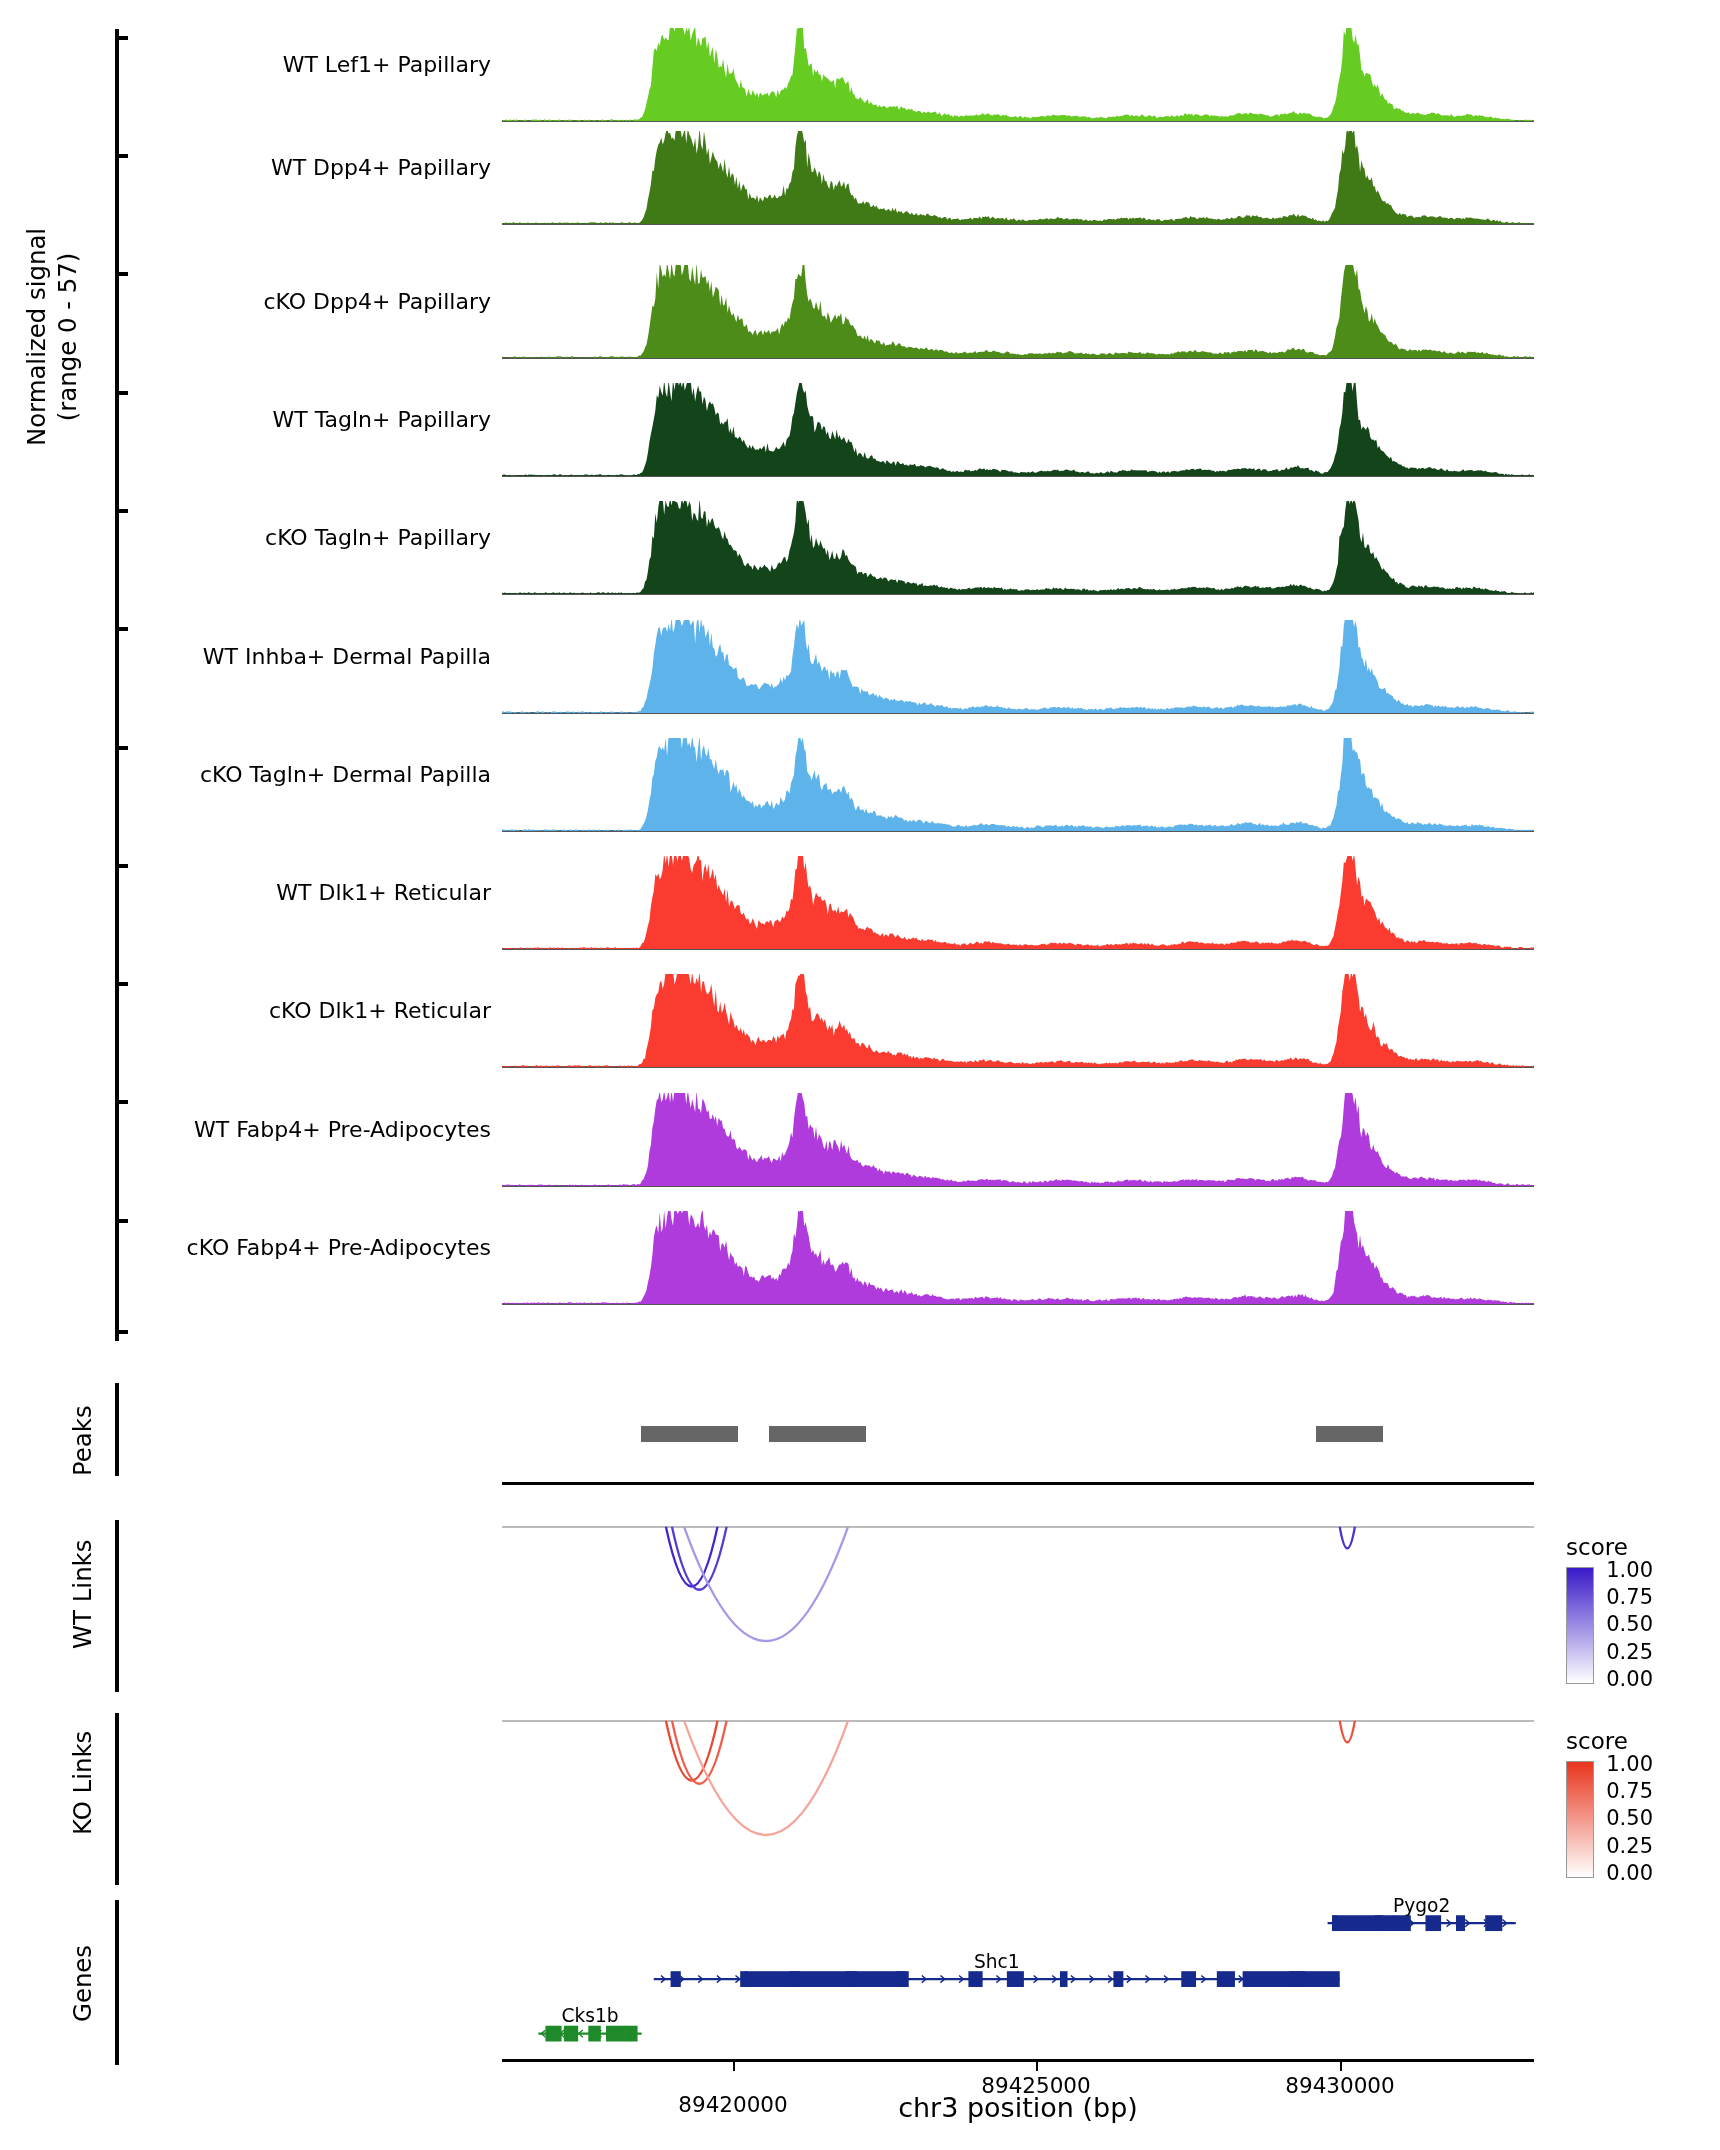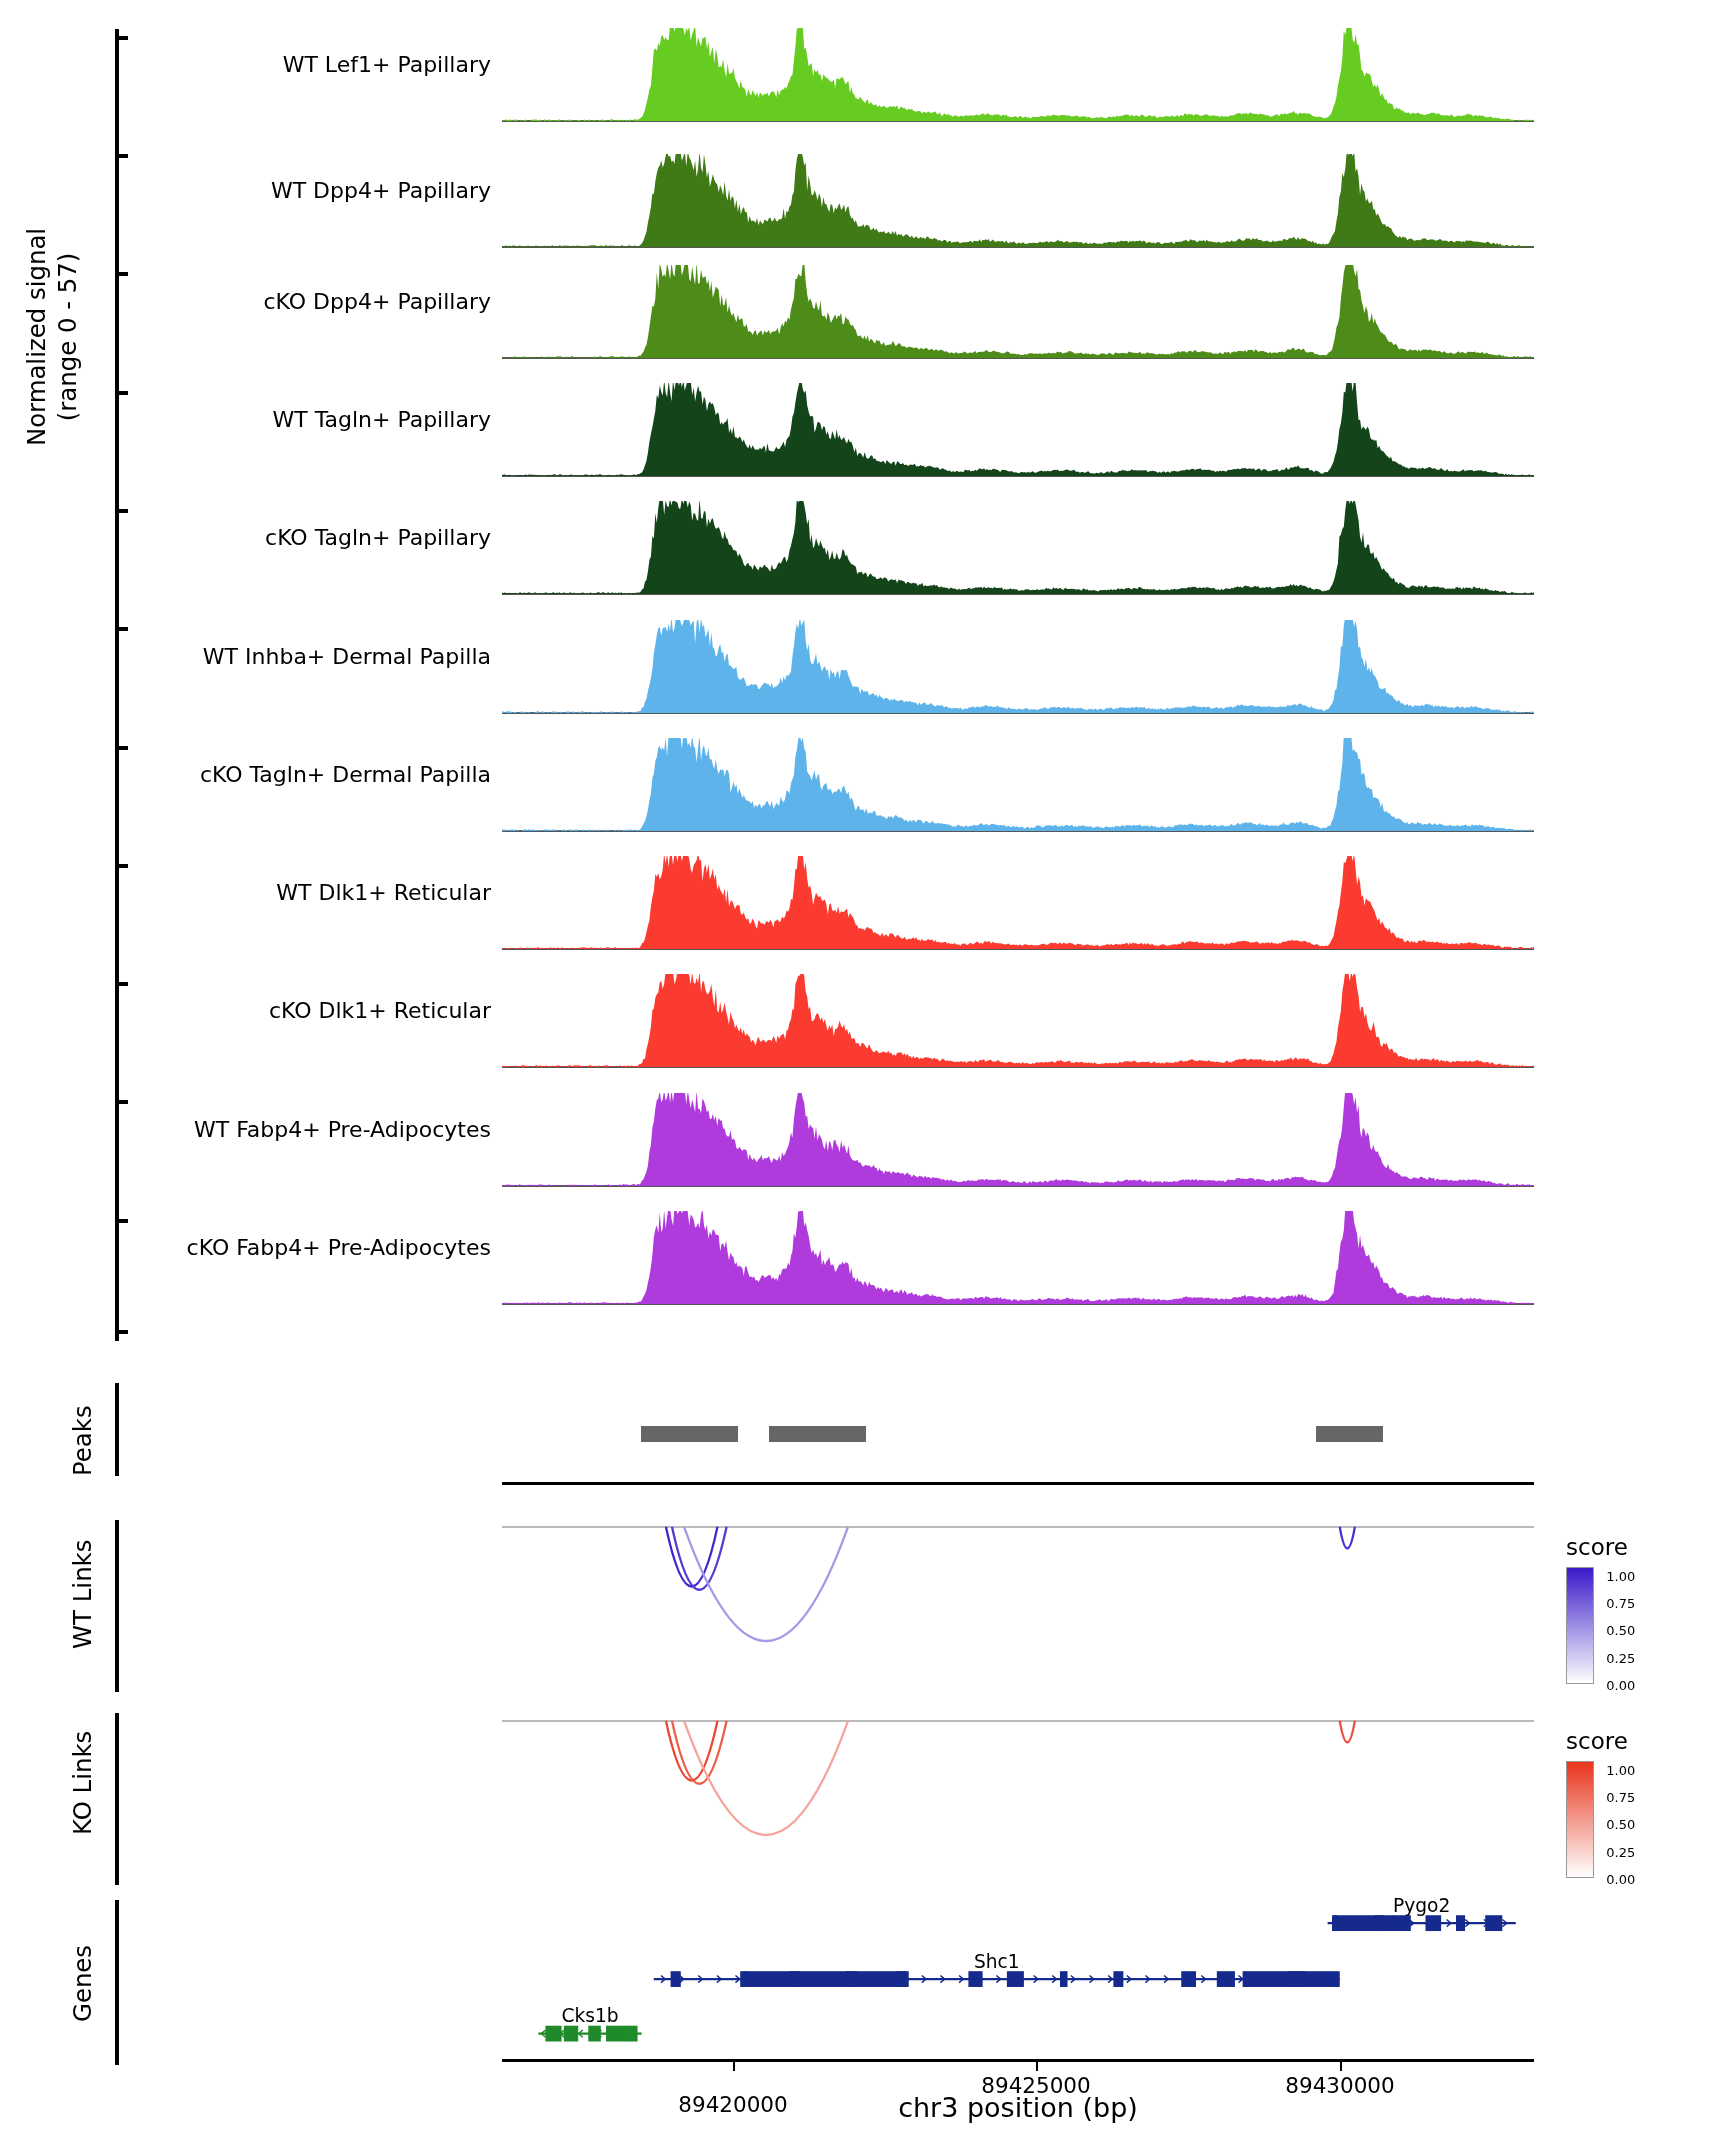--- a/index.html
+++ b/index.html
@@ -46,21 +46,21 @@
   .sidelab{
     position:absolute;font-size:24.4px;white-space:nowrap;
     transform:rotate(-90deg);transform-origin:left top;
   }
 
   
   .legend{position:absolute;width:165px;}
   .legend .ltitle{font-size:23px;margin-bottom:7.2px;}
   .legend .lbar{width:26px;height:115px;border:0.7px solid #999;display:inline-block;vertical-align:top;}
   .legend .lticks{display:inline-block;vertical-align:top;margin-left:8.6px;height:115px;position:relative;}
-  .legend .lticks span{position:absolute;font-size:13px;transform:translateY(-50%);white-space:nowrap;margin-top:6px;}
+  .legend .lticks span{position:absolute;font-size:21px;transform:translateY(-50%);white-space:nowrap;}
 
   
   #genes-panel{position:absolute;left:502px;width:1032px;top:1893px;height:165px;}
   #genes-panel svg{width:100%;height:100%;display:block;}
   #genes-axis{position:absolute;left:502px;width:1032px;top:2059px;height:2.9px;background:#000;}
   #xaxis-title{position:absolute;left:502px;width:1032px;top:2092px;text-align:center;font-size:27px;}
 </style>
 </head>
 <body>
 
@@ -85,21 +85,21 @@
 
   <div class="track" style="top:25px;">
     <div class="tracklabel">WT Lef1+ Papillary</div>
     <div class="baseline"></div>
     <div class="signal">
         <svg viewBox="0 0 1440 130" preserveAspectRatio="none">
           <path d="M0,130 L0.00,130.00 L2.06,128.66 L4.11,129.66 L6.17,127.51 L8.23,128.94 L10.29,128.11 L12.34,127.92 L14.40,129.98 L16.46,127.57 L18.51,128.88 L20.57,127.63 L22.63,129.50 L24.69,129.60 L26.74,129.27 L28.80,129.34 L30.86,128.44 L32.91,127.95 L34.97,129.70 L37.03,129.58 L39.09,129.88 L41.14,128.61 L43.20,127.50 L45.26,128.45 L47.31,127.69 L49.37,128.66 L51.43,128.72 L53.49,127.93 L55.54,129.65 L57.60,129.55 L59.66,127.38 L61.71,128.55 L63.77,129.67 L65.83,127.60 L67.89,128.60 L69.94,129.39 L72.00,129.36 L74.06,128.76 L76.11,129.14 L78.17,128.62 L80.23,127.53 L82.29,129.51 L84.34,129.14 L86.40,129.56 L88.46,127.85 L90.51,129.75 L92.57,127.82 L94.63,128.59 L96.69,127.88 L98.74,129.93 L100.80,129.46 L102.86,129.64 L104.91,128.90 L106.97,128.59 L109.03,128.16 L111.09,129.84 L113.14,129.74 L115.20,127.88 L117.26,129.09 L119.31,129.37 L121.37,128.04 L123.43,129.19 L125.49,129.82 L127.54,128.51 L129.60,128.92 L131.66,129.20 L133.71,129.86 L135.77,128.17 L137.83,129.15 L139.89,127.49 L141.94,128.85 L144.00,128.74 L146.06,129.11 L148.11,129.92 L150.17,128.62 L152.23,127.68 L154.29,127.65 L156.34,129.98 L158.40,128.52 L160.46,129.35 L162.51,128.17 L164.57,128.73 L166.63,129.15 L168.69,127.87 L170.74,129.53 L172.80,128.15 L174.86,128.62 L176.91,129.45 L178.97,127.40 L181.03,129.76 L183.09,128.94 L185.14,127.32 L187.20,128.17 L189.26,127.84 L191.31,127.62 L193.37,125.29 L195.43,124.53 L197.49,119.77 L199.54,114.25 L201.60,105.28 L203.66,96.74 L205.71,85.96 L207.77,80.89 L209.83,55.50 L211.89,31.14 L213.94,28.17 L216.00,31.98 L218.06,20.65 L220.11,25.05 L222.17,12.05 L224.23,9.65 L226.29,16.89 L228.34,12.79 L230.40,16.46 L232.46,17.00 L234.51,-3.95 L236.57,0.20 L238.63,-3.95 L240.69,5.02 L242.74,-3.95 L244.80,-3.95 L246.86,-3.39 L248.91,-3.95 L250.97,-3.95 L253.03,1.49 L255.09,9.87 L257.14,0.05 L259.20,4.45 L261.26,-2.45 L263.31,17.56 L265.37,8.35 L267.43,2.67 L269.49,-3.18 L271.54,26.45 L273.60,12.67 L275.66,19.48 L277.71,25.99 L279.77,13.90 L281.83,13.81 L283.89,11.39 L285.94,29.47 L288.00,18.45 L290.06,40.61 L292.11,33.34 L294.17,26.34 L296.23,49.68 L298.29,29.51 L300.34,37.76 L302.40,55.48 L304.46,52.78 L306.51,54.85 L308.57,43.02 L310.63,59.53 L312.69,69.06 L314.74,49.28 L316.80,64.31 L318.86,63.34 L320.91,63.37 L322.97,56.39 L325.03,69.47 L327.09,74.41 L329.14,78.05 L331.20,84.76 L333.26,72.31 L335.31,82.69 L337.37,83.56 L339.43,86.20 L341.49,96.30 L343.54,85.04 L345.60,91.29 L347.66,94.73 L349.71,86.80 L351.77,91.24 L353.83,95.01 L355.89,89.83 L357.94,97.34 L360.00,90.17 L362.06,92.36 L364.11,94.71 L366.17,91.39 L368.23,92.95 L370.29,90.23 L372.34,95.74 L374.40,91.08 L376.46,88.59 L378.51,88.35 L380.57,91.15 L382.63,97.22 L384.69,85.89 L386.74,93.97 L388.80,87.80 L390.86,86.34 L392.91,85.98 L394.97,82.09 L397.03,85.17 L399.09,77.65 L401.14,74.18 L403.20,67.39 L405.26,65.63 L407.31,45.47 L409.37,26.05 L411.43,1.10 L413.49,0.42 L415.54,-3.95 L417.60,-1.55 L419.66,-3.95 L421.71,29.78 L423.77,27.17 L425.83,39.17 L427.89,53.35 L429.94,50.96 L432.00,49.06 L434.06,67.54 L436.11,57.28 L438.17,62.40 L440.23,58.28 L442.29,65.72 L444.34,64.39 L446.40,74.66 L448.46,64.76 L450.51,67.56 L452.57,69.37 L454.63,70.49 L456.69,73.04 L458.74,75.21 L460.80,74.76 L462.86,71.82 L464.91,84.12 L466.97,69.46 L469.03,71.23 L471.09,72.08 L473.14,69.55 L475.20,68.65 L477.26,73.04 L479.31,78.47 L481.37,75.83 L483.43,74.34 L485.49,90.88 L487.54,82.11 L489.60,91.59 L491.66,92.97 L493.71,98.38 L495.77,98.72 L497.83,99.94 L499.89,95.91 L501.94,99.45 L504.00,101.65 L506.06,104.86 L508.11,101.99 L510.17,99.09 L512.23,106.77 L514.29,103.61 L516.34,105.44 L518.40,108.21 L520.46,107.42 L522.51,107.32 L524.57,110.75 L526.63,107.79 L528.69,110.42 L530.74,110.15 L532.80,108.73 L534.86,110.15 L536.91,111.95 L538.97,110.89 L541.03,109.89 L543.09,109.43 L545.14,110.44 L547.20,108.88 L549.26,110.76 L551.31,107.83 L553.37,113.86 L555.43,111.98 L557.49,109.43 L559.54,112.02 L561.60,111.49 L563.66,113.76 L565.71,114.67 L567.77,112.60 L569.83,114.55 L571.89,112.48 L573.94,116.10 L576.00,116.16 L578.06,117.35 L580.11,115.88 L582.17,116.19 L584.23,116.78 L586.29,119.48 L588.34,116.65 L590.40,118.09 L592.46,118.34 L594.51,116.67 L596.57,117.63 L598.63,118.69 L600.69,117.95 L602.74,117.39 L604.80,116.76 L606.86,120.37 L608.91,120.07 L610.97,117.92 L613.03,122.94 L615.09,121.97 L617.14,119.28 L619.20,121.05 L621.26,121.47 L623.31,119.79 L625.37,122.99 L627.43,121.98 L629.49,124.65 L631.54,121.48 L633.60,123.12 L635.66,122.60 L637.71,124.53 L639.77,122.68 L641.83,122.51 L643.89,123.64 L645.94,122.49 L648.00,122.03 L650.06,122.66 L652.11,122.56 L654.17,122.05 L656.23,122.72 L658.29,122.46 L660.34,122.10 L662.40,120.45 L664.46,122.82 L666.51,121.15 L668.57,121.17 L670.63,118.81 L672.69,120.87 L674.74,121.21 L676.80,119.60 L678.86,119.42 L680.91,121.27 L682.97,121.92 L685.03,122.19 L687.09,120.45 L689.14,121.43 L691.20,120.61 L693.26,121.00 L695.31,122.58 L697.37,122.74 L699.43,120.97 L701.49,122.62 L703.54,120.90 L705.60,123.50 L707.66,123.62 L709.71,124.67 L711.77,124.24 L713.83,124.38 L715.89,122.97 L717.94,124.01 L720.00,125.40 L722.06,123.03 L724.11,123.38 L726.17,125.42 L728.23,124.94 L730.29,123.27 L732.34,125.47 L734.40,124.26 L736.46,126.14 L738.51,125.67 L740.57,123.97 L742.63,124.04 L744.69,124.91 L746.74,123.94 L748.80,124.38 L750.86,123.39 L752.91,123.12 L754.97,123.35 L757.03,123.86 L759.09,123.80 L761.14,122.01 L763.20,122.39 L765.26,123.52 L767.31,121.90 L769.37,121.08 L771.43,121.88 L773.49,122.06 L775.54,122.24 L777.60,122.63 L779.66,121.45 L781.71,121.48 L783.77,121.71 L785.83,121.52 L787.89,122.77 L789.94,122.21 L792.00,122.42 L794.06,123.55 L796.11,123.38 L798.17,123.44 L800.23,122.74 L802.29,122.66 L804.34,123.49 L806.40,124.76 L808.46,123.49 L810.51,123.88 L812.57,123.46 L814.63,123.64 L816.69,125.10 L818.74,124.04 L820.80,125.15 L822.86,126.48 L824.91,125.73 L826.97,125.95 L829.03,124.66 L831.09,125.27 L833.14,125.64 L835.20,123.68 L837.26,125.14 L839.31,125.00 L841.37,125.85 L843.43,126.09 L845.49,124.37 L847.54,123.63 L849.60,124.61 L851.66,124.18 L853.71,123.75 L855.77,124.93 L857.83,122.18 L859.89,123.76 L861.94,123.51 L864.00,122.66 L866.06,122.86 L868.11,121.21 L870.17,121.15 L872.23,120.89 L874.29,121.28 L876.34,123.59 L878.40,121.24 L880.46,122.68 L882.51,123.48 L884.57,122.02 L886.63,122.59 L888.69,124.12 L890.74,122.75 L892.80,120.59 L894.86,121.87 L896.91,123.92 L898.97,123.90 L901.03,123.11 L903.09,122.05 L905.14,122.25 L907.20,124.10 L909.26,122.52 L911.31,122.59 L913.37,125.98 L915.43,124.97 L917.49,124.09 L919.54,124.16 L921.60,124.46 L923.66,124.38 L925.71,123.08 L927.77,123.44 L929.83,123.17 L931.89,124.74 L933.94,122.10 L936.00,123.33 L938.06,124.14 L940.11,123.24 L942.17,121.61 L944.23,124.07 L946.29,122.23 L948.34,121.48 L950.40,123.30 L952.46,119.22 L954.51,120.20 L956.57,121.77 L958.63,119.66 L960.69,121.16 L962.74,120.04 L964.80,122.85 L966.86,120.44 L968.91,120.39 L970.97,120.92 L973.03,121.88 L975.09,122.99 L977.14,122.31 L979.20,122.12 L981.26,120.39 L983.31,120.92 L985.37,121.09 L987.43,123.35 L989.49,122.11 L991.54,122.68 L993.60,122.26 L995.66,122.77 L997.71,123.14 L999.77,123.07 L1001.83,124.74 L1003.89,122.29 L1005.94,124.03 L1008.00,123.44 L1010.06,123.59 L1012.11,123.70 L1014.17,123.85 L1016.23,121.78 L1018.29,122.76 L1020.34,122.03 L1022.40,121.70 L1024.46,119.44 L1026.51,119.49 L1028.57,118.82 L1030.63,119.60 L1032.69,120.86 L1034.74,119.31 L1036.80,119.79 L1038.86,118.52 L1040.91,121.21 L1042.97,118.60 L1045.03,118.48 L1047.09,119.66 L1049.14,120.17 L1051.20,119.80 L1053.26,120.14 L1055.31,121.36 L1057.37,119.53 L1059.43,120.31 L1061.49,120.52 L1063.54,121.05 L1065.60,121.89 L1067.66,122.06 L1069.71,122.22 L1071.77,123.90 L1073.83,123.66 L1075.89,123.06 L1077.94,121.80 L1080.00,121.00 L1082.06,120.71 L1084.11,123.45 L1086.17,120.42 L1088.23,119.87 L1090.29,120.95 L1092.34,118.82 L1094.40,121.02 L1096.46,119.92 L1098.51,119.07 L1100.57,118.32 L1102.63,118.11 L1104.69,115.89 L1106.74,119.31 L1108.80,119.12 L1110.86,121.11 L1112.91,118.57 L1114.97,118.82 L1117.03,120.36 L1119.09,118.21 L1121.14,119.81 L1123.20,119.54 L1125.26,119.67 L1127.31,119.91 L1129.37,121.28 L1131.43,123.44 L1133.49,123.33 L1135.54,124.15 L1137.60,124.63 L1139.66,123.47 L1141.71,124.89 L1143.77,124.19 L1145.83,126.64 L1147.89,125.84 L1149.94,125.34 L1152.00,125.11 L1154.06,123.00 L1156.11,120.85 L1158.17,117.23 L1160.23,109.57 L1162.29,105.28 L1164.34,96.41 L1166.40,80.71 L1168.46,70.69 L1170.51,59.65 L1172.57,42.01 L1174.63,3.65 L1176.69,10.51 L1178.74,-3.95 L1180.80,-3.95 L1182.86,-3.95 L1184.91,-3.95 L1186.97,15.72 L1189.03,21.15 L1191.09,8.83 L1193.14,23.36 L1195.20,22.35 L1197.26,39.01 L1199.31,58.62 L1201.37,60.31 L1203.43,68.26 L1205.49,62.50 L1207.54,63.53 L1209.60,63.94 L1211.66,65.47 L1213.71,74.36 L1215.77,82.59 L1217.83,78.53 L1219.89,83.63 L1221.94,78.66 L1224.00,87.33 L1226.06,95.61 L1228.11,90.90 L1230.17,96.14 L1232.23,100.70 L1234.29,99.82 L1236.34,106.09 L1238.40,104.12 L1240.46,106.23 L1242.51,106.76 L1244.57,113.61 L1246.63,112.80 L1248.69,111.13 L1250.74,113.57 L1252.80,112.16 L1254.86,115.78 L1256.91,115.36 L1258.97,117.48 L1261.03,118.49 L1263.09,118.85 L1265.14,117.87 L1267.20,120.12 L1269.26,119.92 L1271.31,118.06 L1273.37,119.77 L1275.43,119.41 L1277.49,118.10 L1279.54,119.12 L1281.60,120.13 L1283.66,120.56 L1285.71,121.25 L1287.77,121.76 L1289.83,121.12 L1291.89,119.75 L1293.94,120.23 L1296.00,118.61 L1298.06,118.39 L1300.11,118.46 L1302.17,119.61 L1304.23,120.54 L1306.29,118.87 L1308.34,120.41 L1310.40,121.85 L1312.46,122.45 L1314.51,121.80 L1316.57,122.42 L1318.63,121.99 L1320.69,122.35 L1322.74,122.86 L1324.80,120.18 L1326.86,122.96 L1328.91,124.33 L1330.97,123.64 L1333.03,122.22 L1335.09,123.08 L1337.14,122.24 L1339.20,123.38 L1341.26,121.94 L1343.31,122.45 L1345.37,120.75 L1347.43,120.02 L1349.49,121.21 L1351.54,120.23 L1353.60,122.27 L1355.66,123.44 L1357.71,122.00 L1359.77,122.00 L1361.83,123.50 L1363.89,121.64 L1365.94,123.15 L1368.00,122.09 L1370.06,123.74 L1372.11,124.12 L1374.17,124.61 L1376.23,124.64 L1378.29,123.95 L1380.34,123.87 L1382.40,125.97 L1384.46,126.25 L1386.51,124.59 L1388.57,126.67 L1390.63,125.36 L1392.69,127.01 L1394.74,127.09 L1396.80,127.26 L1398.86,127.56 L1400.91,127.34 L1402.97,126.92 L1405.03,126.95 L1407.09,127.96 L1409.14,128.24 L1411.20,128.19 L1413.26,129.41 L1415.31,129.21 L1417.37,129.59 L1419.43,128.42 L1421.49,129.40 L1423.54,129.34 L1425.60,129.10 L1427.66,127.98 L1429.71,128.75 L1431.77,128.21 L1433.83,128.62 L1435.89,128.19 L1437.94,129.57 L1440.00,127.90 L1440,130 Z" fill="#66cc22"></path>
         </svg>
       </div>
   </div>
-  <div class="track" style="top:151px;">
+  <div class="track" style="top:128px;">
     <div class="tracklabel">WT Dpp4+ Papillary</div>
     <div class="baseline"></div>
     <div class="signal">
         <svg viewBox="0 0 1440 130" preserveAspectRatio="none">
           <path d="M0,130 L0.00,128.47 L2.06,129.61 L4.11,128.14 L6.17,127.99 L8.23,128.87 L10.29,127.81 L12.34,129.39 L14.40,128.13 L16.46,127.63 L18.51,128.69 L20.57,128.88 L22.63,129.65 L24.69,127.61 L26.74,128.72 L28.80,128.65 L30.86,128.98 L32.91,128.98 L34.97,128.13 L37.03,128.34 L39.09,128.97 L41.14,129.28 L43.20,128.82 L45.26,129.36 L47.31,127.40 L49.37,128.98 L51.43,129.42 L53.49,128.77 L55.54,128.95 L57.60,129.45 L59.66,127.86 L61.71,129.15 L63.77,128.09 L65.83,128.47 L67.89,129.16 L69.94,127.67 L72.00,128.42 L74.06,129.13 L76.11,129.14 L78.17,129.13 L80.23,127.65 L82.29,128.14 L84.34,129.38 L86.40,127.86 L88.46,128.20 L90.51,128.27 L92.57,127.77 L94.63,129.86 L96.69,128.79 L98.74,128.02 L100.80,129.39 L102.86,128.37 L104.91,128.15 L106.97,128.00 L109.03,129.82 L111.09,128.12 L113.14,129.96 L115.20,128.39 L117.26,128.55 L119.31,129.07 L121.37,127.82 L123.43,127.98 L125.49,127.41 L127.54,127.87 L129.60,127.52 L131.66,128.14 L133.71,129.31 L135.77,129.59 L137.83,127.46 L139.89,128.75 L141.94,129.06 L144.00,127.99 L146.06,127.70 L148.11,129.78 L150.17,127.54 L152.23,128.46 L154.29,127.96 L156.34,128.26 L158.40,129.12 L160.46,129.75 L162.51,129.76 L164.57,129.56 L166.63,127.45 L168.69,127.96 L170.74,129.43 L172.80,128.55 L174.86,129.19 L176.91,127.53 L178.97,127.73 L181.03,129.24 L183.09,128.48 L185.14,127.49 L187.20,129.44 L189.26,129.07 L191.31,128.44 L193.37,126.78 L195.43,124.46 L197.49,120.83 L199.54,114.53 L201.60,108.66 L203.66,95.71 L205.71,85.92 L207.77,74.15 L209.83,55.27 L211.89,56.07 L213.94,38.50 L216.00,26.80 L218.06,19.11 L220.11,16.20 L222.17,8.97 L224.23,18.72 L226.29,13.64 L228.34,2.38 L230.40,-3.95 L232.46,3.69 L234.51,1.95 L236.57,10.73 L238.63,9.15 L240.69,13.54 L242.74,-3.95 L244.80,-3.95 L246.86,-3.95 L248.91,-3.95 L250.97,9.44 L253.03,3.85 L255.09,-3.95 L257.14,17.38 L259.20,-3.95 L261.26,4.73 L263.31,8.72 L265.37,15.14 L267.43,22.59 L269.49,9.21 L271.54,31.71 L273.60,20.47 L275.66,-3.95 L277.71,19.03 L279.77,26.32 L281.83,0.20 L283.89,14.70 L285.94,33.72 L288.00,23.29 L290.06,46.09 L292.11,37.86 L294.17,28.33 L296.23,35.93 L298.29,40.30 L300.34,42.67 L302.40,53.48 L304.46,43.78 L306.51,49.12 L308.57,58.12 L310.63,38.04 L312.69,57.86 L314.74,65.41 L316.80,49.39 L318.86,65.59 L320.91,59.03 L322.97,61.26 L325.03,75.68 L327.09,63.76 L329.14,81.19 L331.20,69.48 L333.26,84.42 L335.31,77.06 L337.37,74.05 L339.43,81.94 L341.49,80.70 L343.54,95.80 L345.60,86.23 L347.66,93.70 L349.71,93.14 L351.77,93.40 L353.83,96.33 L355.89,89.28 L357.94,99.98 L360.00,92.63 L362.06,95.59 L364.11,98.20 L366.17,91.55 L368.23,92.98 L370.29,94.33 L372.34,90.16 L374.40,88.72 L376.46,94.22 L378.51,93.13 L380.57,88.84 L382.63,93.78 L384.69,93.91 L386.74,90.71 L388.80,91.71 L390.86,89.32 L392.91,75.90 L394.97,90.84 L397.03,79.79 L399.09,81.44 L401.14,73.29 L403.20,70.82 L405.26,57.07 L407.31,52.95 L409.37,22.69 L411.43,7.07 L413.49,-1.29 L415.54,-3.95 L417.60,-3.95 L419.66,3.95 L421.71,16.12 L423.77,11.98 L425.83,51.37 L427.89,30.18 L429.94,41.86 L432.00,56.97 L434.06,57.81 L436.11,50.28 L438.17,56.41 L440.23,64.75 L442.29,55.48 L444.34,59.63 L446.40,74.27 L448.46,60.25 L450.51,69.77 L452.57,70.01 L454.63,76.83 L456.69,80.98 L458.74,69.99 L460.80,71.15 L462.86,82.97 L464.91,74.47 L466.97,77.75 L469.03,72.53 L471.09,68.95 L473.14,77.76 L475.20,75.98 L477.26,70.57 L479.31,81.39 L481.37,74.83 L483.43,72.94 L485.49,84.87 L487.54,90.24 L489.60,89.28 L491.66,95.58 L493.71,92.69 L495.77,99.08 L497.83,101.96 L499.89,100.61 L501.94,101.35 L504.00,97.92 L506.06,102.22 L508.11,98.80 L510.17,99.62 L512.23,100.17 L514.29,106.16 L516.34,105.43 L518.40,103.26 L520.46,107.05 L522.51,104.23 L524.57,108.28 L526.63,109.64 L528.69,108.30 L530.74,109.27 L532.80,107.80 L534.86,110.81 L536.91,111.07 L538.97,108.79 L541.03,110.64 L543.09,112.56 L545.14,107.38 L547.20,112.04 L549.26,107.64 L551.31,114.59 L553.37,111.34 L555.43,113.07 L557.49,112.21 L559.54,115.80 L561.60,114.08 L563.66,112.28 L565.71,112.47 L567.77,115.14 L569.83,116.74 L571.89,113.80 L573.94,117.52 L576.00,116.96 L578.06,114.73 L580.11,118.14 L582.17,117.78 L584.23,115.77 L586.29,117.71 L588.34,116.74 L590.40,119.06 L592.46,115.81 L594.51,115.73 L596.57,118.12 L598.63,118.47 L600.69,119.09 L602.74,117.57 L604.80,118.16 L606.86,119.15 L608.91,121.13 L610.97,120.03 L613.03,122.39 L615.09,121.24 L617.14,120.10 L619.20,120.17 L621.26,123.71 L623.31,122.04 L625.37,121.17 L627.43,124.25 L629.49,123.00 L631.54,122.89 L633.60,122.99 L635.66,121.86 L637.71,123.67 L639.77,124.82 L641.83,123.41 L643.89,123.79 L645.94,122.88 L648.00,123.23 L650.06,122.92 L652.11,122.18 L654.17,121.33 L656.23,124.06 L658.29,121.31 L660.34,121.68 L662.40,121.50 L664.46,122.19 L666.51,119.01 L668.57,123.12 L670.63,119.93 L672.69,120.60 L674.74,119.30 L676.80,120.65 L678.86,118.88 L680.91,122.69 L682.97,121.19 L685.03,119.52 L687.09,121.84 L689.14,123.12 L691.20,121.64 L693.26,122.05 L695.31,122.46 L697.37,121.74 L699.43,121.85 L701.49,124.13 L703.54,120.69 L705.60,124.36 L707.66,124.69 L709.71,122.69 L711.77,124.15 L713.83,122.08 L715.89,123.85 L717.94,125.83 L720.00,124.33 L722.06,123.67 L724.11,125.54 L726.17,123.49 L728.23,124.51 L730.29,125.96 L732.34,125.39 L734.40,125.14 L736.46,124.22 L738.51,124.90 L740.57,124.18 L742.63,123.93 L744.69,124.58 L746.74,124.61 L748.80,123.85 L750.86,122.48 L752.91,123.71 L754.97,123.24 L757.03,123.42 L759.09,121.89 L761.14,122.40 L763.20,123.91 L765.26,121.91 L767.31,122.50 L769.37,123.15 L771.43,123.14 L773.49,121.96 L775.54,119.83 L777.60,121.95 L779.66,121.72 L781.71,122.13 L783.77,123.79 L785.83,123.03 L787.89,121.77 L789.94,122.64 L792.00,124.09 L794.06,123.53 L796.11,122.85 L798.17,122.21 L800.23,123.20 L802.29,122.21 L804.34,123.84 L806.40,123.53 L808.46,123.07 L810.51,125.11 L812.57,125.03 L814.63,123.26 L816.69,124.95 L818.74,125.86 L820.80,124.41 L822.86,125.86 L824.91,124.24 L826.97,123.96 L829.03,125.21 L831.09,125.52 L833.14,125.32 L835.20,125.05 L837.26,126.25 L839.31,124.05 L841.37,123.85 L843.43,124.53 L845.49,123.18 L847.54,123.11 L849.60,123.15 L851.66,123.71 L853.71,122.80 L855.77,124.53 L857.83,122.58 L859.89,122.30 L861.94,122.72 L864.00,120.87 L866.06,122.05 L868.11,121.65 L870.17,121.71 L872.23,121.15 L874.29,123.92 L876.34,121.36 L878.40,122.76 L880.46,121.01 L882.51,122.76 L884.57,121.63 L886.63,121.76 L888.69,121.55 L890.74,120.66 L892.80,123.12 L894.86,121.40 L896.91,121.56 L898.97,124.80 L901.03,123.88 L903.09,122.99 L905.14,123.75 L907.20,124.65 L909.26,123.30 L911.31,125.53 L913.37,123.21 L915.43,123.42 L917.49,123.51 L919.54,125.82 L921.60,125.86 L923.66,124.26 L925.71,124.00 L927.77,124.31 L929.83,124.16 L931.89,123.90 L933.94,122.17 L936.00,124.79 L938.06,125.55 L940.11,122.74 L942.17,123.02 L944.23,122.76 L946.29,122.78 L948.34,122.82 L950.40,121.20 L952.46,121.01 L954.51,119.94 L956.57,121.79 L958.63,122.42 L960.69,118.75 L962.74,120.41 L964.80,120.54 L966.86,120.53 L968.91,122.74 L970.97,122.85 L973.03,120.75 L975.09,121.20 L977.14,121.78 L979.20,120.35 L981.26,122.59 L983.31,120.02 L985.37,121.94 L987.43,122.19 L989.49,122.18 L991.54,122.52 L993.60,123.50 L995.66,123.34 L997.71,124.05 L999.77,122.42 L1001.83,123.59 L1003.89,124.30 L1005.94,123.42 L1008.00,123.63 L1010.06,122.81 L1012.11,121.36 L1014.17,123.36 L1016.23,122.23 L1018.29,120.51 L1020.34,122.50 L1022.40,122.02 L1024.46,121.81 L1026.51,119.45 L1028.57,118.52 L1030.63,119.49 L1032.69,121.13 L1034.74,121.26 L1036.80,119.75 L1038.86,117.44 L1040.91,118.63 L1042.97,117.93 L1045.03,120.82 L1047.09,117.89 L1049.14,118.89 L1051.20,119.10 L1053.26,117.67 L1055.31,120.25 L1057.37,120.19 L1059.43,120.21 L1061.49,122.28 L1063.54,121.95 L1065.60,121.47 L1067.66,120.86 L1069.71,122.41 L1071.77,122.95 L1073.83,122.95 L1075.89,120.52 L1077.94,122.97 L1080.00,121.95 L1082.06,121.87 L1084.11,121.12 L1086.17,120.89 L1088.23,121.81 L1090.29,118.88 L1092.34,119.01 L1094.40,120.04 L1096.46,120.15 L1098.51,117.35 L1100.57,117.63 L1102.63,117.83 L1104.69,115.84 L1106.74,118.36 L1108.80,120.04 L1110.86,115.92 L1112.91,119.81 L1114.97,118.46 L1117.03,117.84 L1119.09,118.50 L1121.14,118.59 L1123.20,120.18 L1125.26,121.95 L1127.31,121.44 L1129.37,123.19 L1131.43,121.37 L1133.49,124.75 L1135.54,123.24 L1137.60,126.04 L1139.66,125.01 L1141.71,125.79 L1143.77,126.58 L1145.83,124.82 L1147.89,127.34 L1149.94,125.28 L1152.00,126.10 L1154.06,124.00 L1156.11,119.93 L1158.17,114.54 L1160.23,111.55 L1162.29,107.72 L1164.34,93.95 L1166.40,82.89 L1168.46,59.90 L1170.51,52.89 L1172.57,26.32 L1174.63,32.47 L1176.69,20.03 L1178.74,-3.89 L1180.80,1.94 L1182.86,-3.95 L1184.91,-3.95 L1186.97,3.26 L1189.03,-3.95 L1191.09,24.34 L1193.14,20.04 L1195.20,31.68 L1197.26,57.20 L1199.31,40.45 L1201.37,50.42 L1203.43,52.86 L1205.49,66.34 L1207.54,61.71 L1209.60,68.57 L1211.66,68.50 L1213.71,65.10 L1215.77,77.57 L1217.83,77.29 L1219.89,86.20 L1221.94,82.94 L1224.00,87.36 L1226.06,92.55 L1228.11,97.15 L1230.17,98.57 L1232.23,98.34 L1234.29,102.11 L1236.34,100.64 L1238.40,103.52 L1240.46,103.47 L1242.51,108.28 L1244.57,111.19 L1246.63,113.78 L1248.69,115.30 L1250.74,117.02 L1252.80,114.23 L1254.86,117.61 L1256.91,115.21 L1258.97,116.81 L1261.03,116.39 L1263.09,120.40 L1265.14,118.85 L1267.20,118.58 L1269.26,118.07 L1271.31,120.32 L1273.37,121.70 L1275.43,120.06 L1277.49,120.71 L1279.54,120.04 L1281.60,120.88 L1283.66,118.38 L1285.71,118.08 L1287.77,117.77 L1289.83,119.05 L1291.89,120.57 L1293.94,119.84 L1296.00,119.33 L1298.06,119.62 L1300.11,119.65 L1302.17,120.85 L1304.23,120.91 L1306.29,120.11 L1308.34,118.98 L1310.40,119.51 L1312.46,121.60 L1314.51,120.79 L1316.57,121.39 L1318.63,121.10 L1320.69,123.16 L1322.74,121.63 L1324.80,121.14 L1326.86,122.23 L1328.91,123.66 L1330.97,121.97 L1333.03,121.29 L1335.09,122.08 L1337.14,121.49 L1339.20,123.29 L1341.26,121.57 L1343.31,123.24 L1345.37,120.48 L1347.43,121.23 L1349.49,121.42 L1351.54,120.86 L1353.60,121.68 L1355.66,122.28 L1357.71,122.33 L1359.77,122.82 L1361.83,122.27 L1363.89,123.02 L1365.94,123.35 L1368.00,123.59 L1370.06,123.58 L1372.11,124.61 L1374.17,122.51 L1376.23,122.54 L1378.29,124.47 L1380.34,126.26 L1382.40,124.45 L1384.46,124.41 L1386.51,126.57 L1388.57,124.24 L1390.63,126.97 L1392.69,125.26 L1394.74,127.72 L1396.80,127.94 L1398.86,128.22 L1400.91,127.24 L1402.97,126.98 L1405.03,128.97 L1407.09,129.01 L1409.14,127.40 L1411.20,127.44 L1413.26,129.46 L1415.31,128.82 L1417.37,127.98 L1419.43,127.49 L1421.49,128.62 L1423.54,128.59 L1425.60,128.88 L1427.66,129.29 L1429.71,128.87 L1431.77,129.40 L1433.83,128.88 L1435.89,128.66 L1437.94,129.29 L1440.00,129.18 L1440,130 Z" fill="#3f7a16"></path>
         </svg>
       </div>
   </div>
   <div class="track" style="top:262px;">
     <div class="tracklabel">cKO Dpp4+ Papillary</div>

